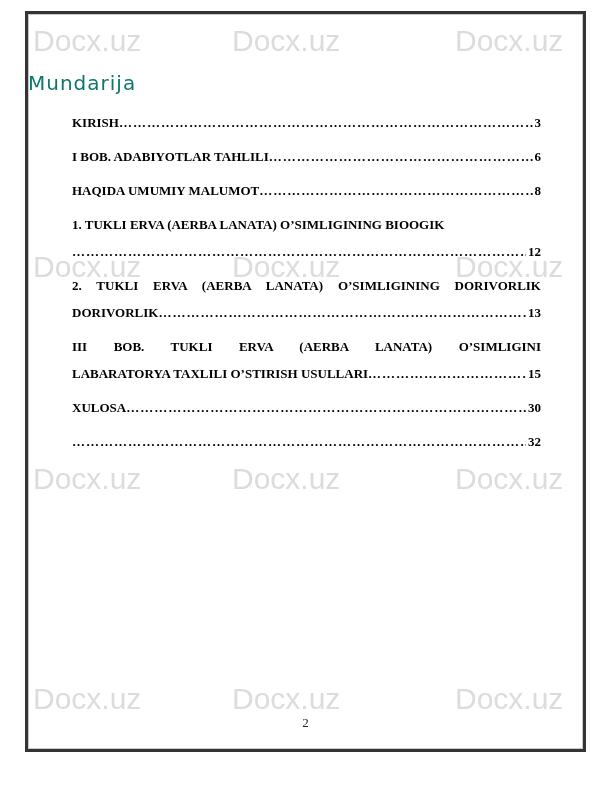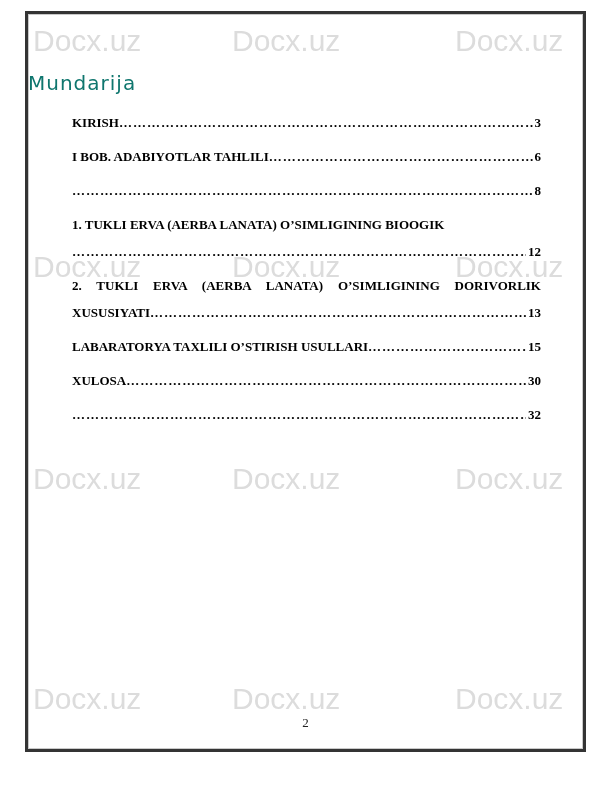--- a/index.html
+++ b/index.html
@@ -84,43 +84,45 @@
       <div class="entry">
         <div class="flexline">
           <span class="t">I BOB. ADABIYOTLAR TAHLILI</span>
           <span class="leader">………………………………………………………………………………………………………………………………</span>
           <span class="pg">6</span>
         </div>
       </div>
 
       <div class="entry">
         <div class="flexline">
+          <span class="t">HAQIDA UMUMIY MALUMOT</span>
           <span class="leader">………………………………………………………………………………………………………………………………</span>
           <span class="pg">8</span>
         </div>
       </div>
 
       <div class="entry">
         <div>1. TUKLI ERVA (AERBA LANATA) O’SIMLIGINING BIOOGIK</div>
         <div class="flexline">
           <span class="leader">………………………………………………………………………………………………………………………………</span>
           <span class="pg">12</span>
         </div>
       </div>
 
       <div class="entry">
         <div class="just">2. TUKLI ERVA (AERBA LANATA) O’SIMLIGINING DORIVORLIK</div>
         <div class="flexline">
-          <span class="t">XUSUSIYATI</span>
+          <span class="t">DORIVORLIK</span>
           <span class="leader">………………………………………………………………………………………………………………………………</span>
           <span class="pg">13</span>
         </div>
       </div>
 
       <div class="entry">
+        <div class="just">III BOB. TUKLI ERVA (AERBA LANATA) O’SIMLIGINI</div>
         <div class="flexline">
           <span class="t">LABARATORYA TAXLILI O’STIRISH USULLARI</span>
           <span class="leader">………………………………………………………………………………………………………………………………</span>
           <span class="pg">15</span>
         </div>
       </div>
 
       <div class="entry">
         <div class="flexline">
           <span class="t">XULOSA</span>

